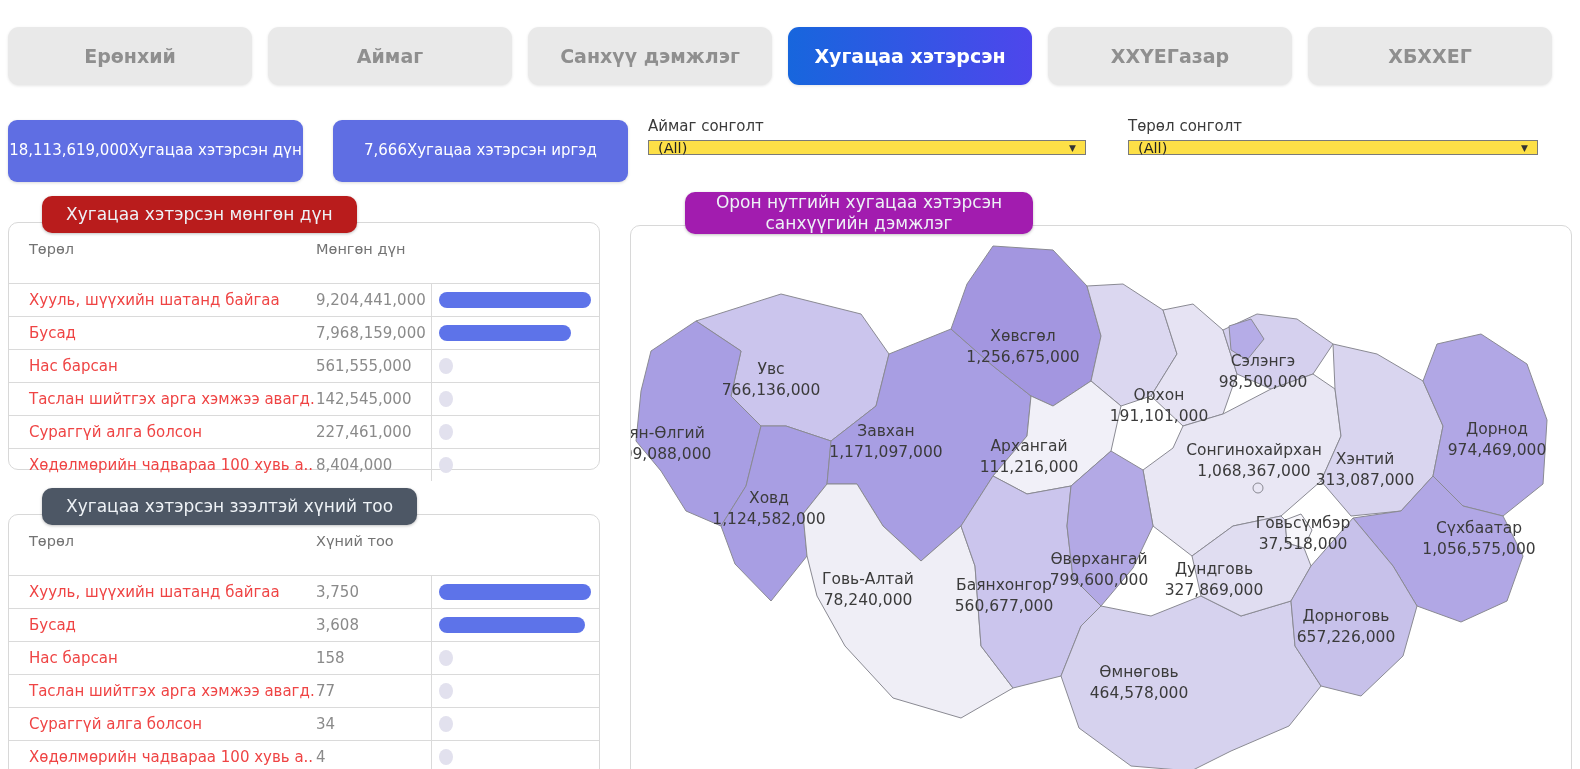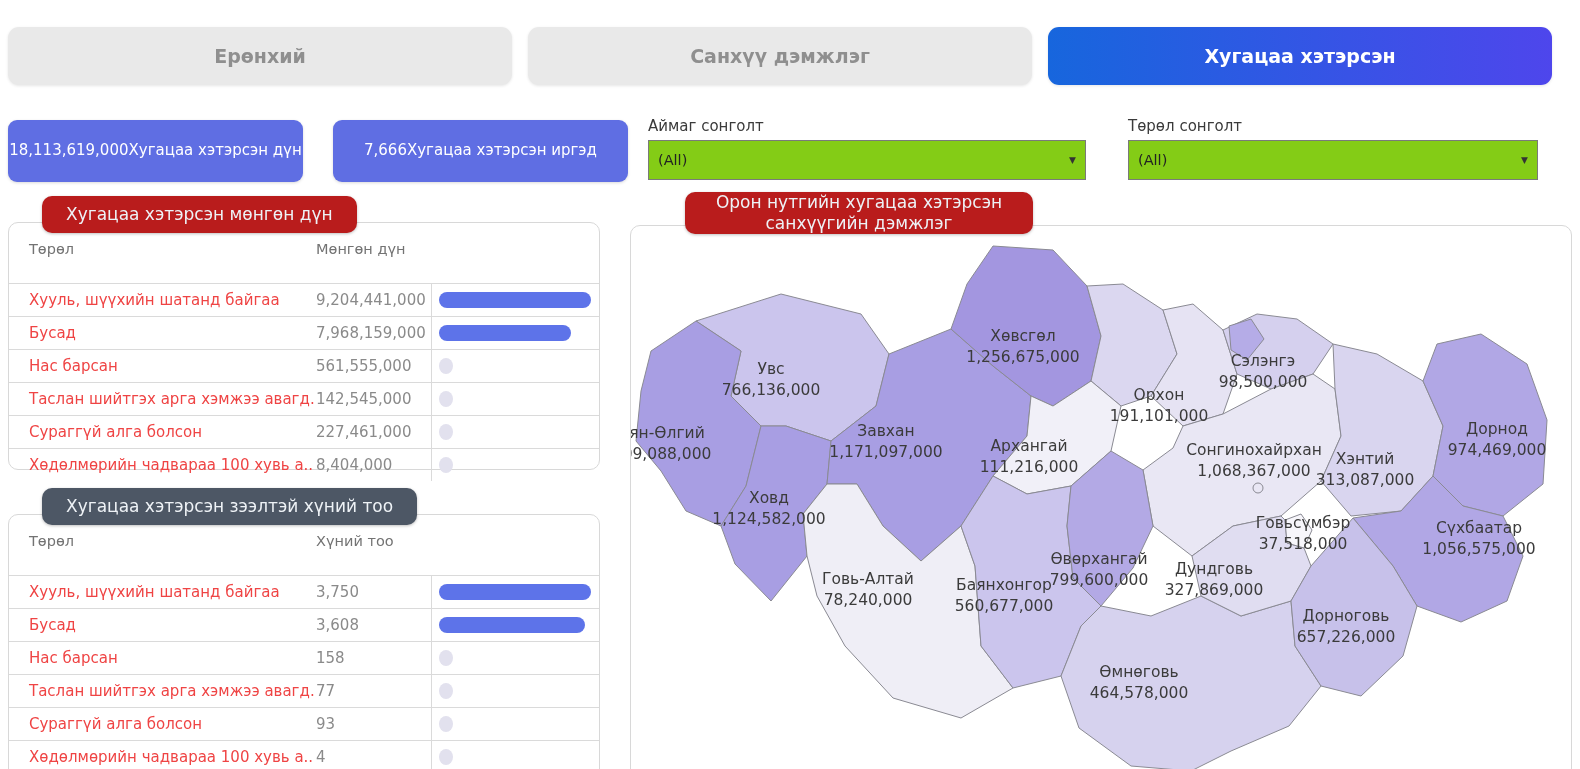--- a/index.html
+++ b/index.html
@@ -18,21 +18,21 @@
   .tab.active{color:#ffffff;}
   
   .kpi-card{
     position:absolute;top:120px;width:295px;height:62px;border-radius:9px;
     display:flex;flex-direction:row;align-items:center;justify-content:center;
     color:#fff;font-size:15px;line-height:1.45;box-shadow:0 1px 3px rgba(0,0,0,.15);
   }
   
   .filter-label{position:absolute;top:117px;font-size:15px;color:#3a3a3a;}
   .filter-box{
-    position:absolute;top:140px;height:40px;background:#84cc16;border:1px solid #7a7a7a;
+    position:absolute;top:140px;height:15px;background:#fde047;border:1px solid #7a7a7a;
     display:flex;align-items:center;justify-content:space-between;
     padding:4px 9px;font-size:14.5px;color:#222;box-sizing:border-box;cursor:pointer;
   }
   .caret{font-size:9px;color:#333;}
   
   .panel{
     position:absolute;background:#fff;border:1.5px solid #d8d8d8;border-radius:10px;
     box-sizing:border-box;
   }
   .pill{
@@ -54,22 +54,25 @@
   
   .map-panel{overflow:hidden;}
   .map-panel svg{position:absolute;left:0;top:0;}
   .map-label{font-size:15.5px;fill:#3b3b3b;}
 </style>
 </head>
 <body>
 
 <div class="tabs-row" id="tabs-row">
     <div class="tab">Ерөнхий</div>
+    <div class="tab">Аймаг</div>
     <div class="tab">Санхүү дэмжлэг</div>
     <div class="tab active" style="background: linear-gradient(90deg, rgb(23, 102, 221), rgb(78, 70, 236));">Хугацаа хэтэрсэн</div>
+    <div class="tab">ХХҮЕГазар</div>
+    <div class="tab">ХБХХЕГ</div>
   </div>
 
 <div class="kpi-card" id="kpi-0" style="left: 8px; background: rgb(95, 110, 227);">
   <div>18,113,619,000</div>
   <div>Хугацаа хэтэрсэн дүн</div>
 </div>
 <div class="kpi-card" id="kpi-1" style="left: 333px; background: rgb(95, 110, 227);">
   <div>7,666</div>
   <div>Хугацаа хэтэрсэн иргэд</div>
 </div>
@@ -167,36 +170,36 @@
       </div>
       <div class="trow">
         <div class="c1">Таслан шийтгэх арга хэмжээ авагд..</div>
         <div class="c2">77</div>
         <div class="c3">
           <div class="bar dot" style="background: rgb(226, 225, 238);"></div>
         </div>
       </div>
       <div class="trow">
         <div class="c1">Сураггүй алга болсон</div>
-        <div class="c2">93</div>
+        <div class="c2">34</div>
         <div class="c3">
           <div class="bar dot" style="background: rgb(226, 225, 238);"></div>
         </div>
       </div>
       <div class="trow">
         <div class="c1">Хөдөлмөрийн чадвараа 100 хувь а..</div>
         <div class="c2">4</div>
         <div class="c3">
           <div class="bar dot" style="background: rgb(226, 225, 238);"></div>
         </div>
       </div>
     </div>
 </div>
 
-<div class="pill" id="pill-map" style="left: 685px; top: 192px; height: 42px; width: 300px; font-size: 17px; background: #b91c1c;">
+<div class="pill" id="pill-map" style="left: 685px; top: 192px; height: 42px; width: 300px; font-size: 17px; background: #a21caf;">
   <div>Орон нутгийн хугацаа хэтэрсэн</div>
   <div>санхүүгийн дэмжлэг</div>
 </div>
 <div class="panel map-panel" style="left:630px;top:225px;width:942px;height:570px;">
   <svg id="map-svg" viewBox="0 0 942 545" width="942" height="545">
       <polygon points="65,95 150,68 230,88 258,128 245,180 200,215 155,200 130,200 100,170 110,125" fill="#cbc5ed" stroke="#8a8a93" stroke-width="1"></polygon>
       <polygon points="20,125 65,95 110,125 100,170 130,200 115,260 90,300 55,285 30,245 5,215 10,165" fill="#a89ee3" stroke="#8a8a93" stroke-width="1"></polygon>
       <polygon points="130,200 155,200 200,215 196,258 172,288 176,330 140,375 104,338 90,300 115,260" fill="#a89ee3" stroke="#8a8a93" stroke-width="1"></polygon>
       <polygon points="258,128 320,103 362,140 400,170 396,210 362,250 330,300 290,335 252,300 226,258 196,258 200,215 245,180" fill="#a89ee3" stroke="#8a8a93" stroke-width="1"></polygon>
       <polygon points="320,103 336,58 362,20 422,24 456,60 470,110 460,155 422,180 400,170 362,140" fill="#a396e0" stroke="#8a8a93" stroke-width="1"></polygon>

